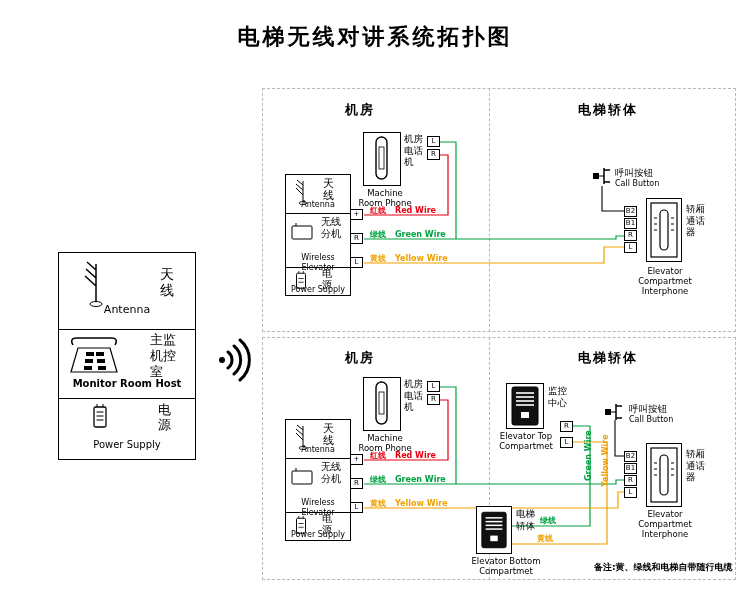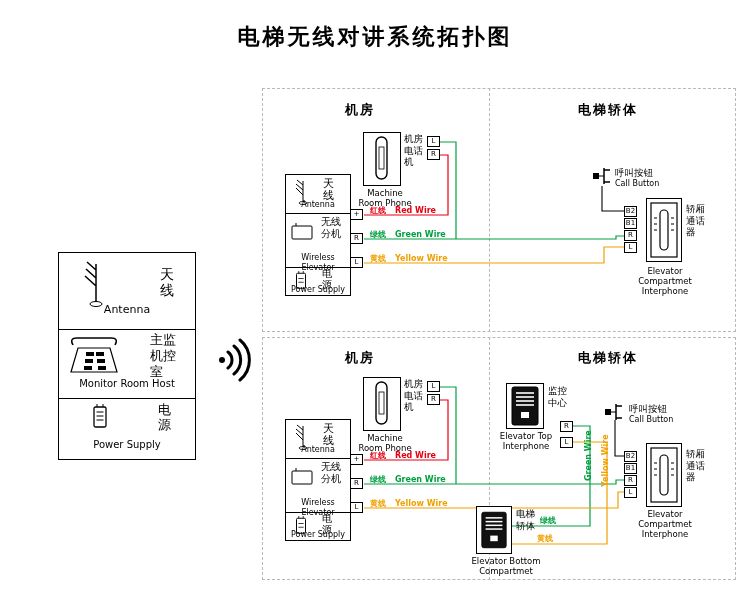--- a/index.html
+++ b/index.html
@@ -53,21 +53,21 @@
     <rect x="20" y="16" width="8" height="4" fill="#000"></rect>
       <rect x="30" y="16" width="8" height="4" fill="#000"></rect>
     <rect x="19" y="23" width="8" height="4" fill="#000"></rect>
       <rect x="31" y="23" width="8" height="4" fill="#000"></rect>
     <rect x="18" y="30" width="8" height="4" fill="#000"></rect>
       <rect x="32" y="30" width="8" height="4" fill="#000"></rect>
   </svg>
   <div class="cnv" style="left:150px;top:332px;width:30px;font-size:13px;line-height:16px;">主监</div>
   <div class="cnv" style="left:150px;top:348px;width:30px;font-size:13px;line-height:16px;">机控</div>
   <div class="cnv" style="left:150px;top:364px;width:30px;font-size:13px;line-height:16px;">室</div>
-  <div class="enlbl" style="left:60px;top:379px;width:134px;font-size:10px;">Monitor Room Host</div>
+  <div class="enlbl" style="left:60px;top:379px;width:134px;font-size:10px;font-weight:bold;">Monitor Room Host</div>
 
   <svg class="icon" style="left:92px;top:402px;" width="16" height="28" viewBox="0 0 16 28">
     <rect x="2" y="5" width="12" height="20" rx="1.5" fill="none" stroke="#000" stroke-width="1.3"></rect>
     <line x1="5" y1="2" x2="5" y2="5" stroke="#000"></line>
       <line x1="11" y1="2" x2="11" y2="5" stroke="#000"></line>
     <line x1="4.5" y1="10" x2="11.5" y2="10" stroke="#000"></line>
       <line x1="4.5" y1="14" x2="11.5" y2="14" stroke="#000"></line>
       <line x1="4.5" y1="18" x2="11.5" y2="18" stroke="#000"></line>
   </svg>
   <div class="cnv" style="left:158px;top:402px;width:14px;font-size:13px;line-height:15px;">电源</div>
@@ -242,21 +242,21 @@
       <line x1="6" y1="7" x2="24" y2="7"></line>
         <line x1="6" y1="11" x2="24" y2="11"></line>
         <line x1="6" y1="15" x2="24" y2="15"></line>
         <line x1="6" y1="19" x2="24" y2="19"></line>
     </g>
     <rect x="11" y="26" width="8" height="6" fill="#fff"></rect>
   </svg>
   <div class="cnv" style="left:548px;top:385px;width:20px;">监控中心</div>
   <div class="term" style="left:560px;top:421px;">R</div>
   <div class="term" style="left:560px;top:437px;">L</div>
-  <div class="enlbl" style="left:498px;top:431px;width:56px;">Elevator Top Interphone</div>
+  <div class="enlbl" style="left:498px;top:431px;width:56px;">Elevator Top Compartmet</div>
 
   <div class="vlabel c-green" style="left:584px;top:481px;">Green Wire</div>
   <div class="vlabel c-yellow" style="left:601px;top:487px;">Yellow Wire</div>
 
   <svg class="icon" style="left:602px;top:401px;" width="22" height="22" viewBox="0 0 22 22">
     <path d="M14 3 V19 M14 5 H20 M14 17 H20" stroke="#000" stroke-width="1.5" fill="none"></path>
     <rect x="3" y="8" width="6" height="6" fill="#000"></rect>
     <line x1="9" y1="11" x2="14" y2="11" stroke="#000"></line>
   </svg>
   <div class="cnv" style="left:629px;top:403px;width:44px;">呼叫按钮</div>
@@ -291,14 +291,15 @@
         <line x1="6" y1="15" x2="24" y2="15"></line>
         <line x1="6" y1="19" x2="24" y2="19"></line>
     </g>
     <rect x="11" y="26" width="8" height="6" fill="#fff"></rect>
   </svg>
   <div class="cnv" style="left:516px;top:508px;width:20px;">电梯轿体</div>
   <div class="wirelabel c-green" style="left:540px;top:515px;">绿线</div>
   <div class="wirelabel c-yellow" style="left:537px;top:533px;">黄线</div>
   <div class="enlbl" style="left:468px;top:556px;width:76px;">Elevator Bottom Compartmet</div>
 
+  <div class="note" style="left:594px;top:561px;">备注:黄、绿线和电梯自带随行电缆</div>
 
 </div>
 
 </body></html>

